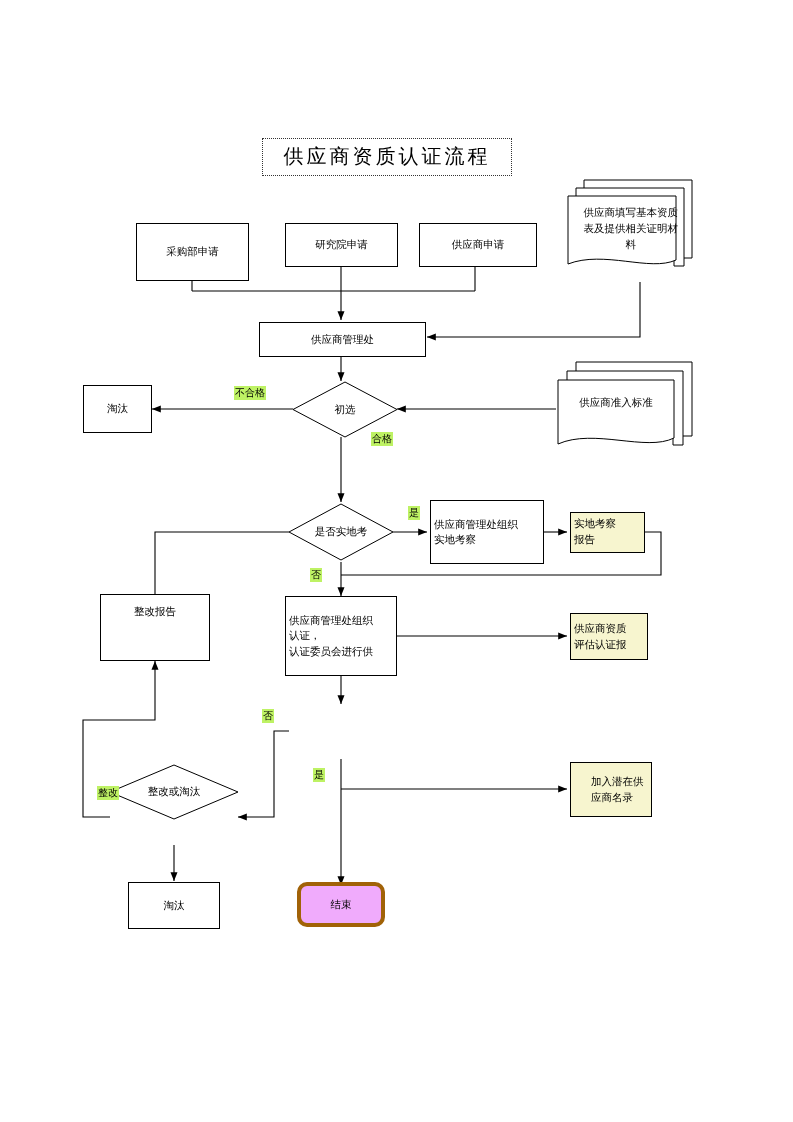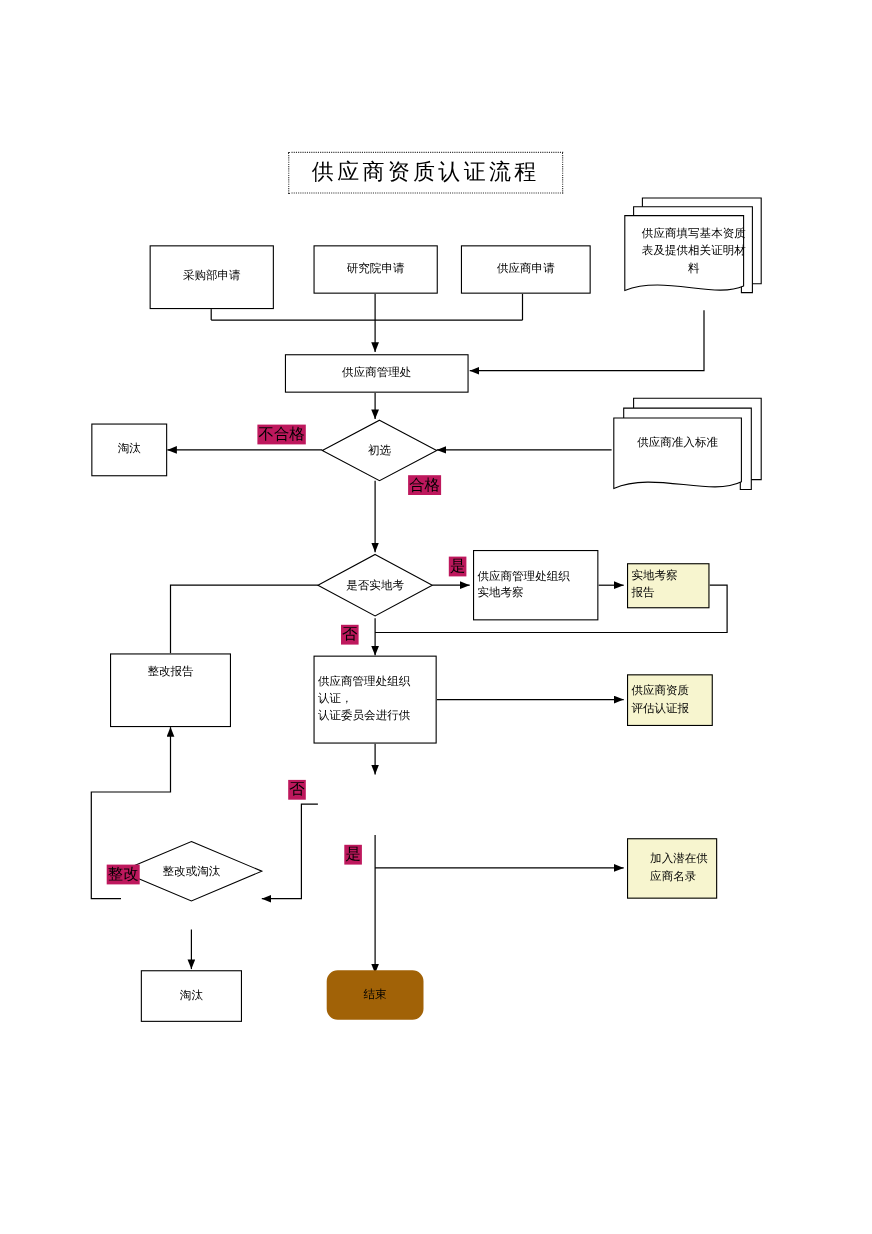--- a/index.html
+++ b/index.html
@@ -46,22 +46,22 @@
   }
   .proc {
     border: 1px solid #000;
     background: #ffffff;
   }
   .proc-yellow {
     border: 1px solid #000;
     background: #f7f5cf;
   }
   .terminator {
-    border: 2px solid #a16207;
-    background: #a16207;
+    border: 4px solid #a16207;
+    background: #f0abfc;
     border-radius: 10px;
   }
   .node .lines {
     width: 100%;
     padding: 0 3px;
     box-sizing: border-box;
   }
   .node .lines div {
     white-space: nowrap;
   }
@@ -96,23 +96,23 @@
     position: absolute;
     display: flex;
     align-items: center;
     justify-content: center;
     text-align: center;
     font-size: 10.5px;
     line-height: 1.5;
   }
   .edge-label {
     position: absolute;
-    font-size: 14px;
+    font-size: 10px;
     z-index: 4;
-    background: #be185d;
+    background: #bef264;
     padding: 0 1px;
     white-space: nowrap;
   }
   .clip {
     overflow: hidden;
   }
 </style>
 </head>
 <body>
 

